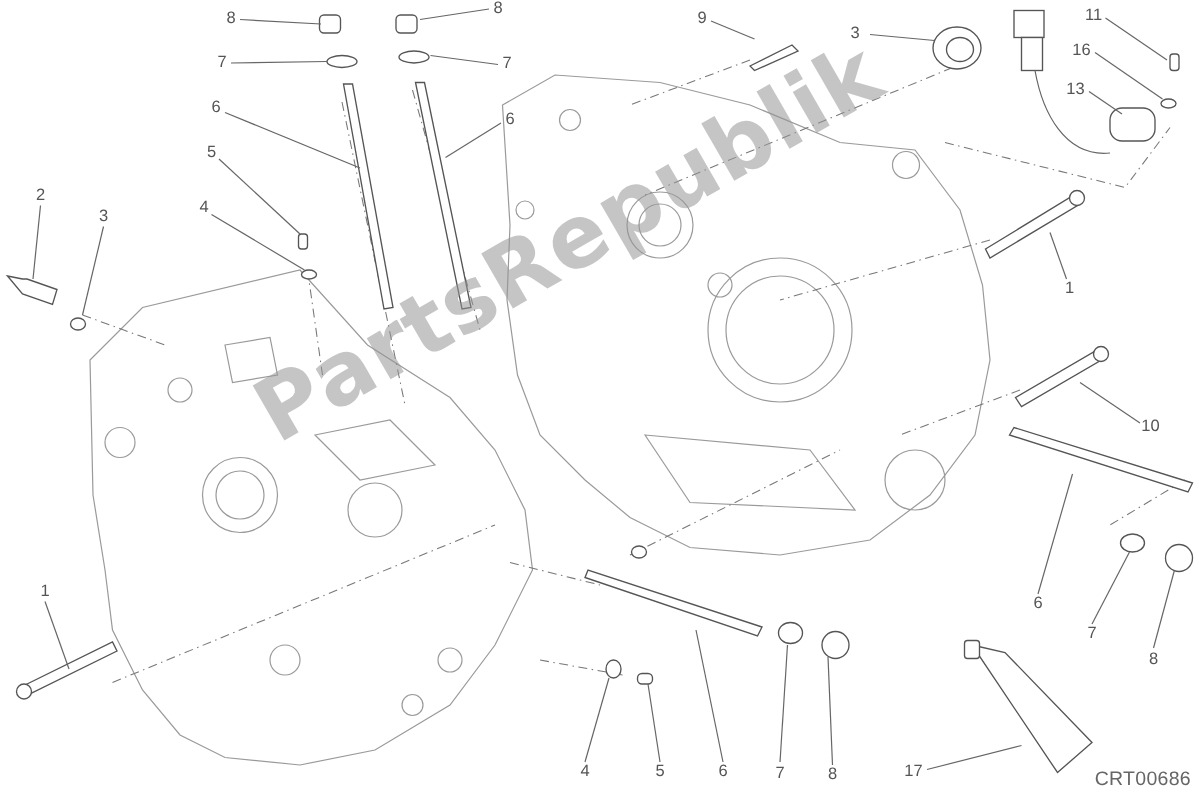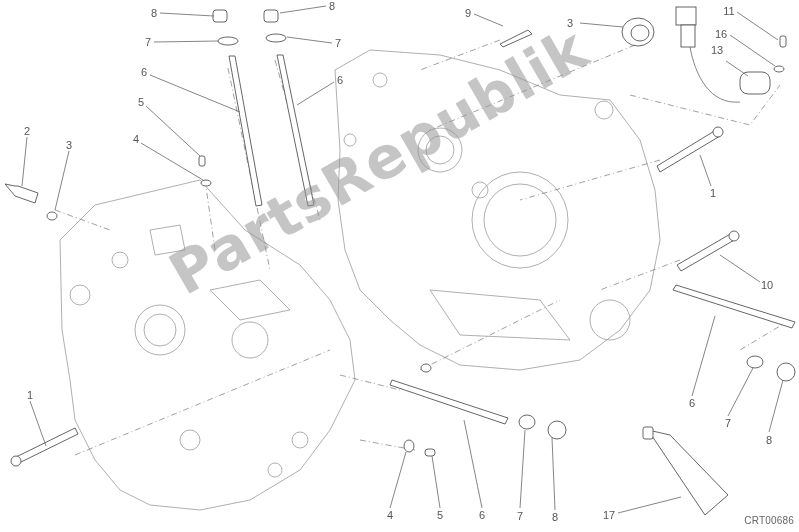--- a/index.html
+++ b/index.html
@@ -1,19 +1,19 @@
 <!DOCTYPE html>
 <html><head>
 <meta charset="utf-8">
 <style>
   html, body { margin: 0; padding: 0; background: #ffffff; }
   body { width: 799px; height: 532px; overflow: hidden; position: relative; font-family: "Liberation Sans", sans-serif; }
   #stage { position: absolute; left: 0; top: 0; width: 799px; height: 532px; }
   .callout { position: absolute; font-size: 11px; color: #555; line-height: 1; transform: translate(-50%, -50%); white-space: nowrap; }
-  .code { position: absolute; right: 5px; bottom: 6px; font-size: 10px; color: #666; letter-spacing: 0.2px; }
+  .code { position: absolute; right: 5px; bottom: 6px; font-size: 13px; color: #666; letter-spacing: 0.2px; }
   .watermark { position: absolute; left: 175px; top: 245px; font-size: 58px; font-weight: bold; color: rgba(150,150,150,0.55);
     transform: rotate(-30deg); transform-origin: left center; white-space: nowrap; letter-spacing: 1px; font-family: "DejaVu Sans", sans-serif; }
   svg { position: absolute; left: 0; top: 0; }
   .ln { stroke: #666; stroke-width: 0.8; fill: none; }
   .part { stroke: #555; stroke-width: 0.9; fill: #fff; }
   .case { stroke: #9a9a9a; stroke-width: 0.8; fill: none; }
   .dash { stroke: #777; stroke-width: 0.7; stroke-dasharray: 6 3 1 3; fill: none; }
 </style>
 </head>
 <body>
@@ -200,21 +200,21 @@
     <span class="callout" style="left:144px;top:72px">6</span>
     <span class="callout" style="left:340px;top:80px">6</span>
     <span class="callout" style="left:141px;top:102px">5</span>
     <span class="callout" style="left:136px;top:139px">4</span>
     <span class="callout" style="left:27px;top:131px">2</span>
     <span class="callout" style="left:69px;top:145px">3</span>
     <span class="callout" style="left:468px;top:13px">9</span>
     <span class="callout" style="left:570px;top:23px">3</span>
     <span class="callout" style="left:729px;top:11px">11</span>
     <span class="callout" style="left:721px;top:34px">16</span>
-    <span class="callout" style="left:717px;top:50px">13</span>
+    <span class="callout" style="left:717px;top:60px">13</span>
     <span class="callout" style="left:713px;top:193px">1</span>
     <span class="callout" style="left:767px;top:285px">10</span>
     <span class="callout" style="left:692px;top:403px">6</span>
     <span class="callout" style="left:728px;top:423px">7</span>
     <span class="callout" style="left:769px;top:440px">8</span>
     <span class="callout" style="left:30px;top:395px">1</span>
     <span class="callout" style="left:390px;top:515px">4</span>
     <span class="callout" style="left:440px;top:515px">5</span>
     <span class="callout" style="left:482px;top:515px">6</span>
     <span class="callout" style="left:520px;top:516px">7</span>

